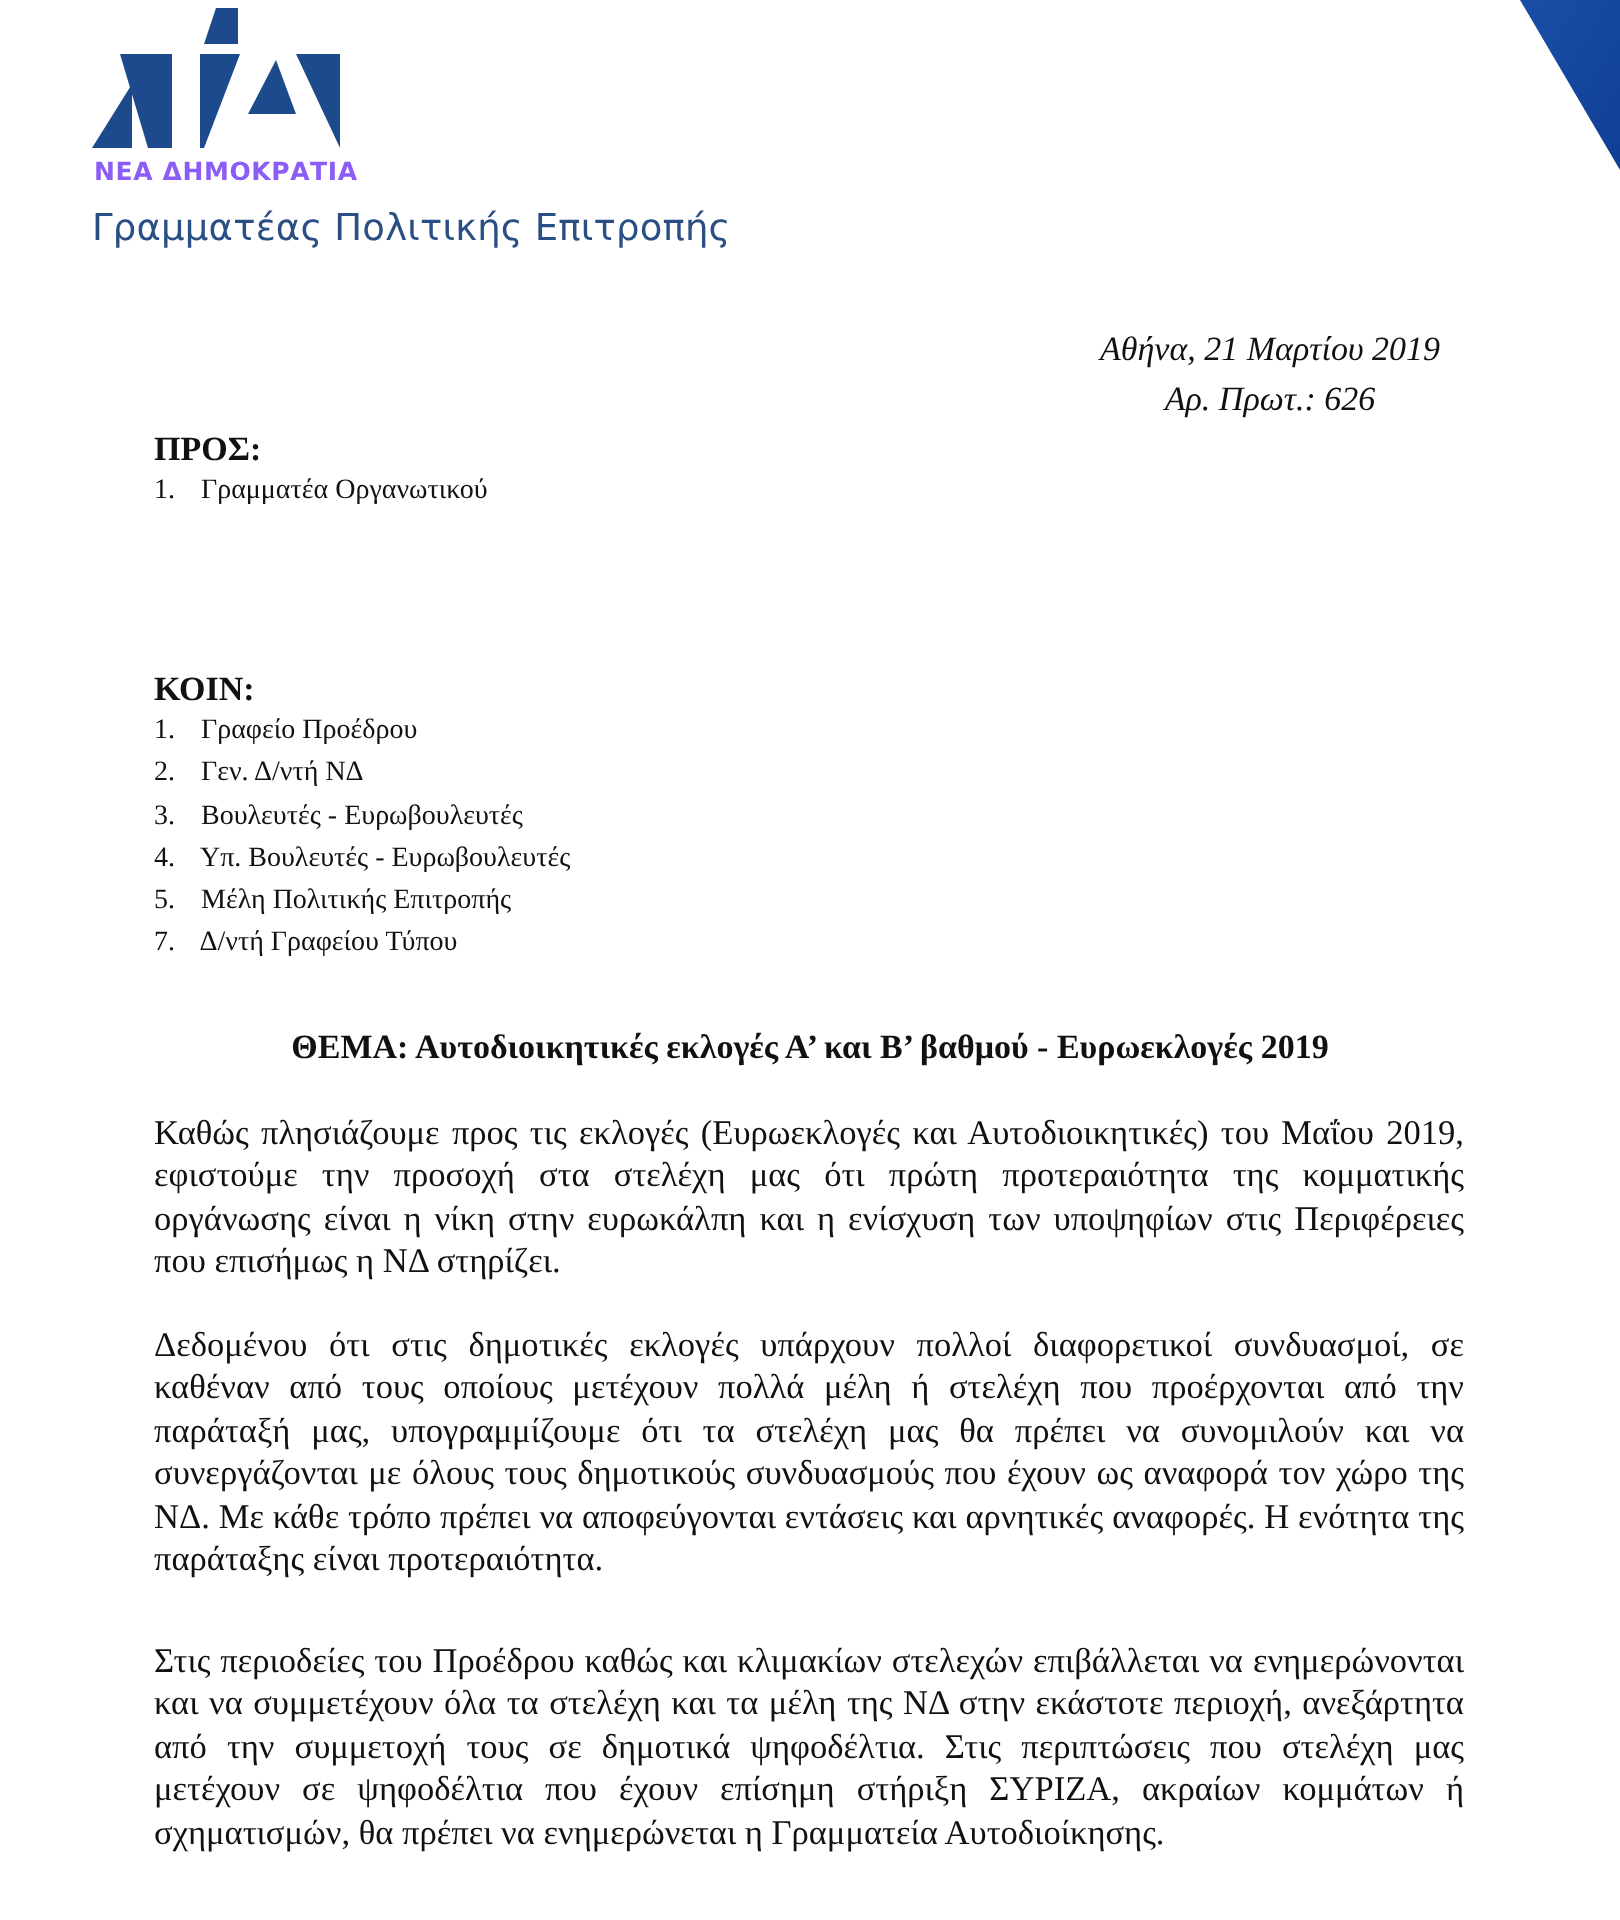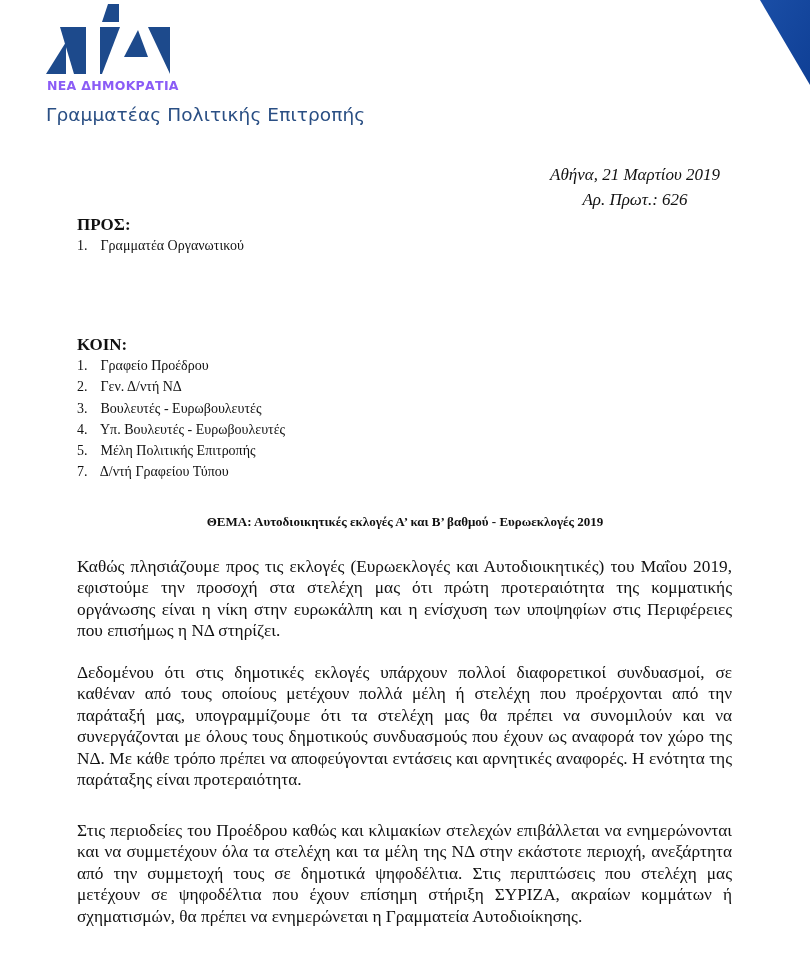--- a/index.html
+++ b/index.html
@@ -27,21 +27,21 @@
   .meta {
     position: absolute; right: 90px; top: 162px; text-align: center;
     font-style: italic; font-size: 17px; line-height: 25px;
   }
   .list-block { position: absolute; left: 77px; }
   .list-title { font-weight: bold; font-size: 17px; line-height: 21px; }
   .list-item { font-size: 14px; line-height: 21.3px; white-space: nowrap; }
   .list-item .num { display: inline-block; width: 20px; }
   .subject {
     position: absolute; left: 0; width: 810px; top: 514px; text-align: center;
-    font-weight: bold; font-size: 13px;
+    font-weight: bold; font-size: 17px;
   }
   .para {
     position: absolute; left: 77px; width: 655px;
     font-size: 17.3px; line-height: 21.4px; text-align: justify;
   }
 </style>
 </head>
 <body>
 
 <svg class="corner" viewBox="0 0 60 85">

